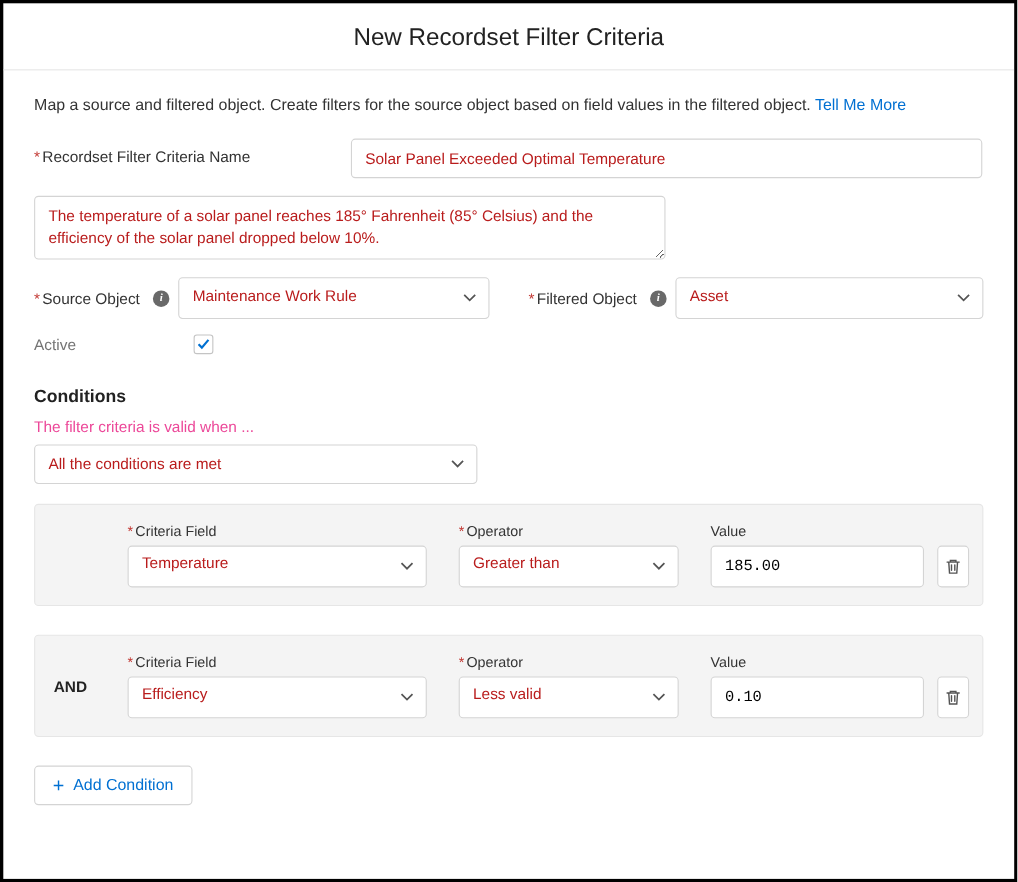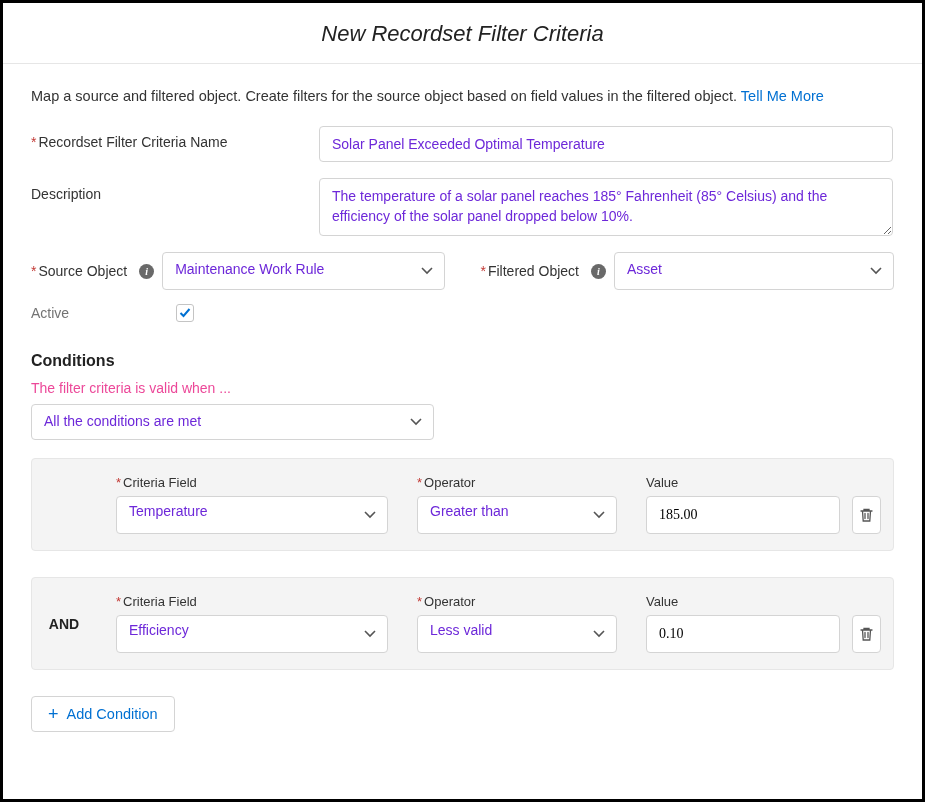--- a/index.html
+++ b/index.html
@@ -17,21 +17,20 @@
     position: relative;
     overflow: hidden;
   }
   .title {
     text-align: center;
     font-size: 22px;
     font-weight: 500;
     padding: 18px 0 16px 0;
     border-bottom: 1px solid #e6e6e6;
     color: #222;
-    font-style: italic;
   }
   .content {
     padding: 24px 28px 16px 28px;
   }
   .intro {
     font-size: 14.5px;
     color: #333;
     margin-bottom: 22px;
   }
   .link { color: #0070d2; cursor: pointer; }
@@ -46,21 +45,21 @@
     font-size: 14px;
     color: #333;
   }
   .req { color: #c23934; margin-right: 2px; }
   .input-text, .textarea, .select {
     border: 1px solid #d4d4d4;
     border-radius: 4px;
     background: #fff;
     font-size: 14px;
     font-family: inherit;
-    color: #6d28d9;
+    color: #b91c1c;
     padding: 8px 12px;
   }
   .input-text { width: 574px; height: 36px; }
   .textarea { width: 574px; height: 58px; resize: both; line-height: 1.4; }
   .two-col {
     display: flex;
     gap: 36px;
     margin-bottom: 14px;
   }
   .two-col .col { flex: 1; display: flex; align-items: center; gap: 8px; }
@@ -145,21 +144,21 @@
   .cond-col .select, .cond-col .input-text2 {
     height: 38px;
     border: 1px solid #d4d4d4;
     border-radius: 4px;
     background: #fff;
     font-size: 14px;
     padding: 6px 12px;
   }
   .cond-col .sel-wrap { position: relative; width: 100%; }
   .cond-col .sel-wrap .select { width: 100%; padding-right: 34px; }
-  .input-text2 { width: 100%; font-family: Liberation Serif, serif; }
+  .input-text2 { width: 100%; font-family: Liberation Mono, monospace; }
   .del-btn {
     width: 38px; height: 38px;
     border: 1px solid #d4d4d4;
     border-radius: 4px;
     background: #fff;
     display: inline-flex;
     align-items: center;
     justify-content: center;
     cursor: pointer;
     margin-left: auto;
@@ -196,21 +195,20 @@
     
     <div class="form-row">
       <div class="lbl">
         <span class="req">*</span><span>Recordset Filter Criteria Name</span>
       </div>
       <input class="input-text" type="text" value="Solar Panel Exceeded Optimal Temperature" style="">
     </div>
 
     
     <div class="form-row">
-      <div class="lbl">Description</div>
       <textarea class="textarea" style="">The temperature of a solar panel reaches 185° Fahrenheit (85° Celsius) and the efficiency of the solar panel dropped below 10%.</textarea>
     </div>
 
     
     <div class="two-col">
       <div class="col">
         <span class="field-label">
           <span class="req">*</span><span>Source Object</span>
         </span>
         <span class="info-icon">i</span>

